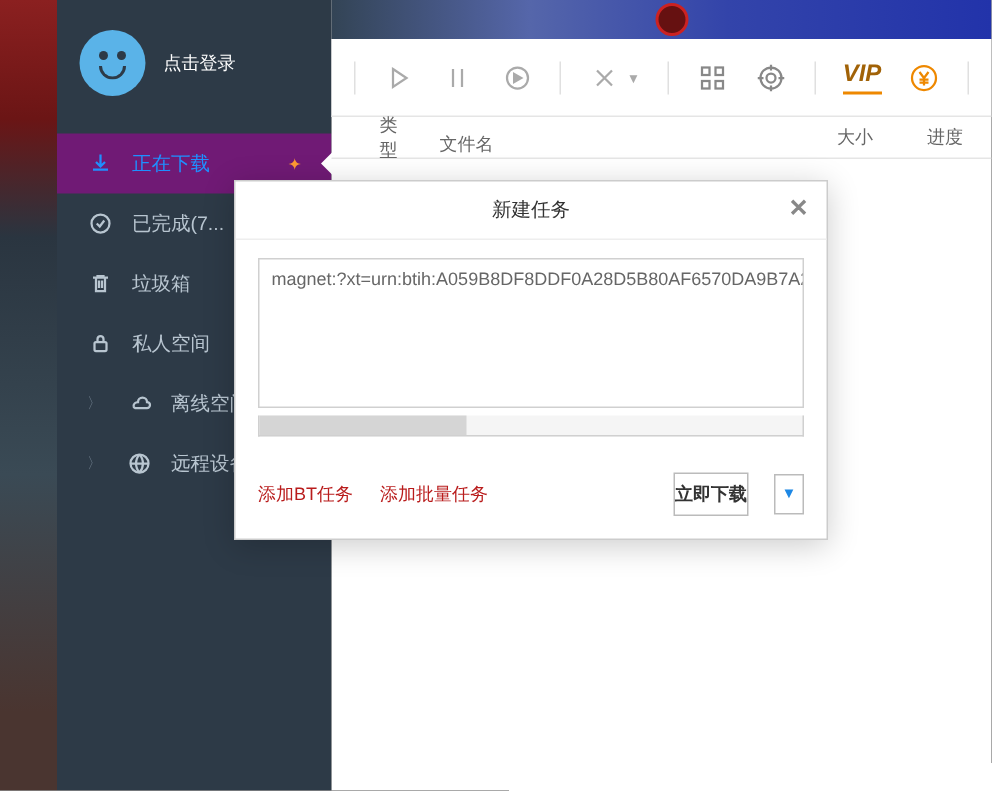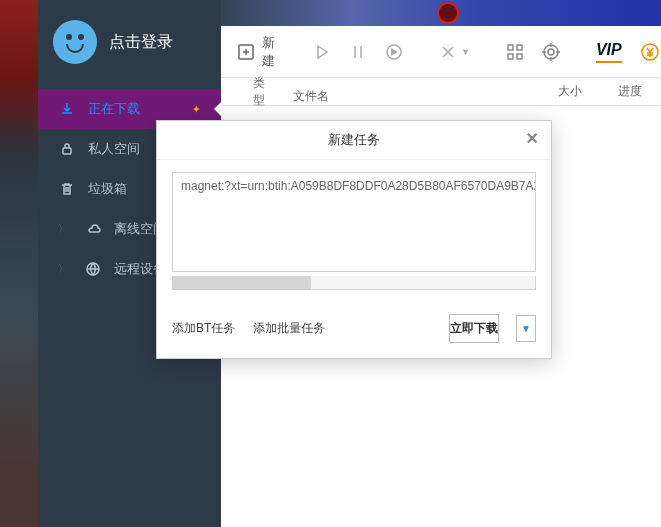--- a/index.html
+++ b/index.html
@@ -8,59 +8,59 @@
     .bg-game { position: absolute; left: 0; top: 0; width: 38px; height: 527px; background: linear-gradient(180deg, #8b2020 0%, #6b1515 15%, #2a3540 30%, #3a4a55 60%, #4a3530 90%); }
     
     .sidebar { position: absolute; left: 38px; top: 0; width: 183px; height: 527px; background: #2d3a47; }
     
     .user-area { display: flex; align-items: center; padding: 20px 15px 25px; gap: 12px; }
     .avatar { width: 44px; height: 44px; border-radius: 50%; background: #5ab3e8; position: relative; }
     .avatar::before, .avatar::after { content: ''; position: absolute; width: 6px; height: 6px; background: #2d3a47; border-radius: 50%; top: 14px; }
     .avatar::before { left: 13px; }
     .avatar::after { right: 13px; }
     .avatar-mouth { position: absolute; width: 18px; height: 9px; border: 2px solid #2d3a47; border-top: none; border-radius: 0 0 18px 18px; top: 24px; left: 13px; }
-    .login-text { color: #fff; font-size: 16px; }
+    .login-text { color: #fff; font-size: 12px; }
     
     .nav-list { list-style: none; }
     .nav-item { display: flex; align-items: center; padding: 11px 20px; color: #b8c5d0; font-size: 13px; cursor: pointer; position: relative; gap: 12px; }
     .nav-item.active { background: #701a75; color: #1e90ff; }
     .nav-item.active::after { content: ''; position: absolute; right: -1px; top: 50%; transform: translateY(-50%); border: 8px solid transparent; border-right-color: #fff; }
     .nav-icon { width: 18px; height: 18px; display: inline-flex; align-items: center; justify-content: center; }
     .nav-chevron { color: #6b7a88; font-size: 10px; margin-right: 4px; }
     .fire-icon { color: #ff9933; font-size: 11px; margin-left: auto; }
     
     .main { position: absolute; left: 221px; top: 0; right: 0; height: 527px; background: #fff; }
     .topbar-bg { position: absolute; top: 0; left: 0; right: 0; height: 26px; background: linear-gradient(90deg, #334455 0%, #5566aa 30%, #3344aa 60%, #2233aa 100%); }
     .red-circle { position: absolute; top: 2px; left: 216px; width: 22px; height: 22px; border: 2px solid #cc2222; border-radius: 50%; background: #661111; }
     
     .toolbar { position: absolute; top: 26px; left: 0; right: 0; height: 52px; background: #fff; border-bottom: 1px solid #e5e5e5; display: flex; align-items: center; padding: 0 15px; gap: 18px; }
     .tb-btn { display: flex; align-items: center; gap: 6px; color: #555; font-size: 13px; cursor: pointer; }
     .tb-ico { width: 22px; height: 22px; display: inline-flex; align-items: center; justify-content: center; color: #888; font-size: 18px; }
     .tb-sep { width: 1px; height: 22px; background: #e0e0e0; }
-    .tb-orange { color: #0f172a; border-bottom: 2px solid #ee8800; padding-bottom: 2px; font-style: italic; font-weight: bold; }
+    .tb-orange { color: #a16207; border-bottom: 2px solid #ee8800; padding-bottom: 2px; font-style: italic; font-weight: bold; }
     
     .headers { position: absolute; top: 78px; left: 0; right: 0; height: 28px; border-bottom: 1px solid #e5e5e5; display: flex; align-items: center; font-size: 12px; color: #666; }
     .hdr { padding: 0 12px; }
     .hdr.type { width: 60px; padding-left: 32px; }
     .hdr.name { flex: 1; margin-top: 10px; }
     .hdr.size { width: 60px; }
     .hdr.prog { width: 55px; font-family: Liberation Serif, serif; }
     
     .dialog { position: absolute; left: 156px; top: 120px; width: 396px; background: #fff; border: 1px solid #ccc; box-shadow: 0 4px 20px rgba(0,0,0,0.2); }
     .dlg-title { text-align: center; padding: 10px 0; font-size: 13px; color: #333; border-bottom: 1px solid #eee; position: relative; }
     .dlg-close { position: absolute; right: 12px; top: 8px; cursor: pointer; color: #888; font-size: 16px; font-weight: bold; }
     .dlg-body { padding: 12px 15px; }
     .dlg-label-row { display: flex; align-items: center; gap: 8px; font-size: 12px; margin-bottom: 8px; }
     .dlg-label { color: #333; }
     .dlg-hint { color: #aaa; }
     .dlg-textarea { width: 100%; height: 100px; border: 1px solid #d0d0d0; padding: 6px 8px; font-size: 12px; color: #666; resize: none; font-family: inherit; overflow: hidden; white-space: nowrap; }
     .dlg-scroll { width: 100%; height: 14px; border: 1px solid #d0d0d0; border-top: none; background: #f5f5f5; position: relative; }
     .dlg-scroll-thumb { position: absolute; left: 0; top: 0; width: 38%; height: 100%; background: #d5d5d5; }
     .dlg-footer { display: flex; align-items: center; padding: 12px 15px 15px; gap: 18px; }
-    .dlg-link { color: #404040; font-size: 12px; cursor: pointer; }
+    .dlg-link { color: #b91c1c; font-size: 12px; cursor: pointer; }
     .dlg-spacer { flex: 1; }
     .dlg-btn { border: 1px solid #bbb; background: #fff; padding: 5px 0; font-size: 12px; cursor: pointer; }
     .dlg-btn.primary { font-weight: bold; color: #333; }
     .dlg-drop { border: 1px solid #bbb; background: #fff; width: 20px; height: 27px; display: inline-flex; align-items: center; justify-content: center; color: #1e88e5; font-size: 10px; cursor: pointer; margin-left: -1px; }
   </style>
 </head>
 <body>
 
 <div class="bg-game"></div>
 
@@ -77,33 +77,42 @@
         <svg width="16" height="16" viewBox="0 0 16 16" fill="none" stroke="#1e90ff" stroke-width="1.5">
             <path d="M8 2v8M5 7l3 3 3-3M3 12h10"></path>
           </svg>
       </span>
       <span>正在下载</span>
       <span class="fire-icon">✦</span>
     </li>
     <li class="nav-item">
       <span class="nav-icon">
         <svg width="16" height="16" viewBox="0 0 16 16" fill="none" stroke="#b8c5d0" stroke-width="1.5">
+            <circle cx="8" cy="8" r="6"></circle>
+            <path d="M5.5 8l2 2 3-4"></path>
+          </svg>
+      </span>
+      <span>已完成(7...</span>
+    </li>
+    <li class="nav-item">
+      <span class="nav-icon">
+        <svg width="16" height="16" viewBox="0 0 16 16" fill="none" stroke="#b8c5d0" stroke-width="1.5">
+            <path d="M3 4h10M5 4v9h6V4M6 4V3h4v1M7 6v5M9 6v5"></path>
+          </svg>
+      </span>
+      <span>垃圾箱</span>
+    </li>
+    <li class="nav-item">
+      <span class="nav-icon">
+        <svg width="16" height="16" viewBox="0 0 16 16" fill="none" stroke="#b8c5d0" stroke-width="1.5">
             <rect x="4" y="7" width="8" height="6" rx="1"></rect>
             <path d="M6 7V5a2 2 0 014 0v2"></path>
           </svg>
       </span>
       <span>私人空间</span>
-    </li>
-    <li class="nav-item">
-      <span class="nav-icon">
-        <svg width="16" height="16" viewBox="0 0 16 16" fill="none" stroke="#b8c5d0" stroke-width="1.5">
-            <path d="M3 4h10M5 4v9h6V4M6 4V3h4v1M7 6v5M9 6v5"></path>
-          </svg>
-      </span>
-      <span>垃圾箱</span>
     </li>
     <li class="nav-item">
       <span class="nav-chevron">〉</span>
       <span class="nav-icon">
         <svg width="16" height="16" viewBox="0 0 16 16" fill="none" stroke="#b8c5d0" stroke-width="1.5">
             <path d="M4 10a3 3 0 013-3 3 3 0 016 0 2 2 0 010 4H5a2 2 0 01-1-1"></path>
           </svg>
       </span>
       <span>离线空间</span>
     </li>
@@ -119,29 +128,20 @@
     </li>
   </ul>
 </div>
 
 <div class="main">
   <div class="topbar-bg">
     <div class="red-circle"></div>
   </div>
 
   <div class="toolbar">
-    <div class="tb-btn">
-      <span class="tb-ico">
-        <svg width="20" height="20" viewBox="0 0 20 20" fill="none" stroke="#666" stroke-width="1.5">
-            <rect x="3" y="3" width="14" height="14" rx="1"></rect>
-            <path d="M10 7v6M7 10h6"></path>
-          </svg>
-      </span>
-      <span>新建</span>
-    </div>
     <div class="tb-sep"></div>
     <span class="tb-ico">
         <svg width="18" height="18" viewBox="0 0 18 18" fill="none" stroke="#aaa" stroke-width="1.5">
           <path d="M5 3l9 6-9 6z"></path>
         </svg>
       </span>
     <span class="tb-ico">
         <svg width="18" height="18" viewBox="0 0 18 18" fill="none" stroke="#aaa" stroke-width="1.5">
           <path d="M6 3v12M12 3v12"></path>
         </svg>

